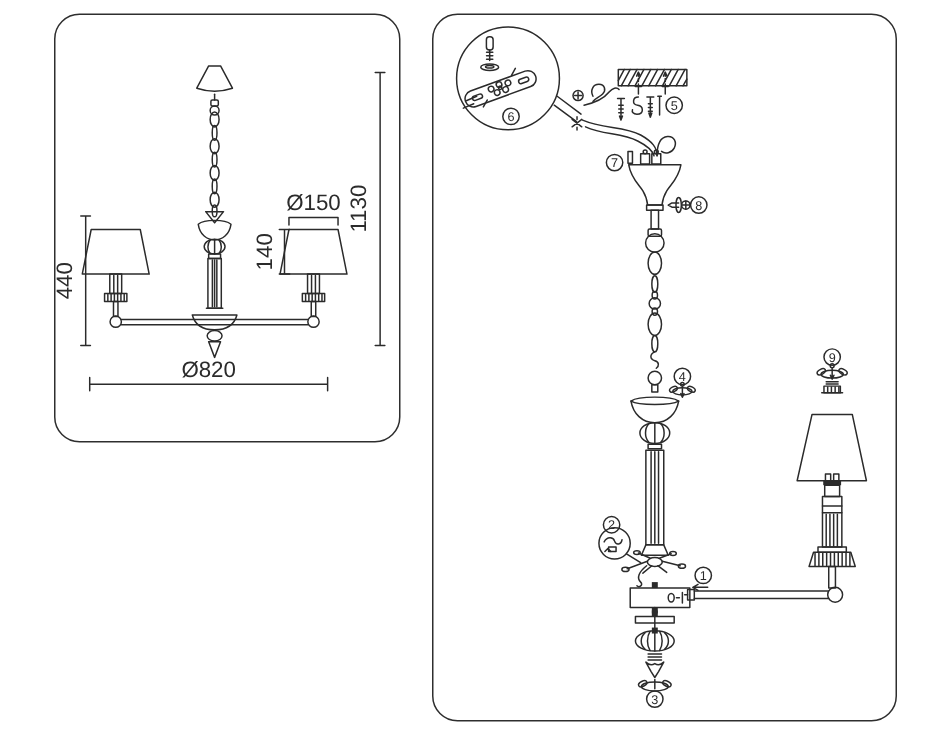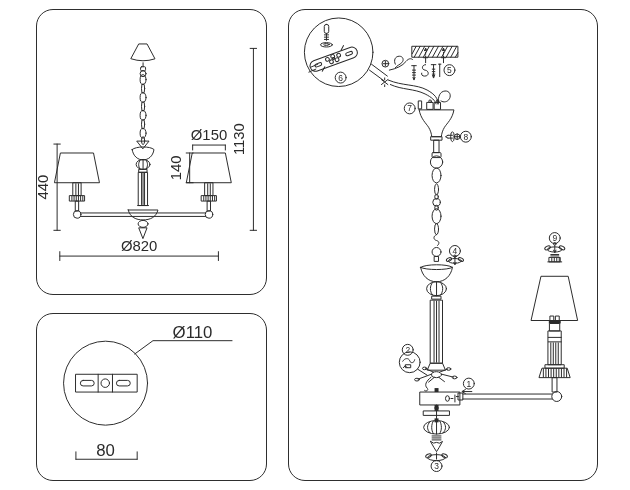--- a/index.html
+++ b/index.html
@@ -97,40 +97,20 @@
       <g>
         <text class="dim" transform="translate(11,178.5) rotate(-90)" text-anchor="middle">440</text>
         <text class="dim" transform="translate(209,130) rotate(-90)" text-anchor="middle">1130</text>
         <text class="dim" x="173.5" y="131" text-anchor="middle">Ø150</text>
         <text class="dim" transform="translate(145.5,159) rotate(-90)" text-anchor="middle">140</text>
         <text class="dim" x="103" y="243" text-anchor="middle">Ø820</text>
       </g>
     </svg>
   </div>
 
-  <div class="panel" id="panel-mount">
-    <svg viewBox="0 0 231 168">
-      <g class="ln">
-        <circle cx="69" cy="70" r="42.5"></circle>
-        <g>
-          <rect x="39" y="61" width="62" height="18"></rect>
-          <path d="M61.5,61 V79 M76,61 V79"></path>
-          <circle cx="68.7" cy="70" r="4.3"></circle>
-          <rect x="43.5" y="67.2" width="14" height="5.6" rx="2.8"></rect>
-          <rect x="80" y="67.2" width="14" height="5.6" rx="2.8"></rect>
-        </g>
-        <path d="M98.5,40.5 L117,27 H197"></path>
-        <path d="M39,147 H101 M39,139.5 V147 M101,139.5 V147"></path>
-      </g>
-      <g>
-        <text class="dimB" x="157" y="24" text-anchor="middle">Ø110</text>
-        <text class="dimB" x="69" y="144" text-anchor="middle">80</text>
-      </g>
-    </svg>
-  </div>
 
   <div class="panel" id="panel-assembly">
     <svg viewBox="0 0 310 472">
       <g class="ln">
 
         <g>
           <circle cx="50" cy="42" r="34.5"></circle>
           <rect x="35.5" y="14" width="4.5" height="9" rx="2"></rect>
           <path d="M37.7,23 V30 M35.6,24.5 h4.2 M35.6,26.8 h4.2 M35.6,29.1 h4.2"></path>
           <ellipse cx="37.7" cy="34.5" rx="6" ry="2.2"></ellipse>

